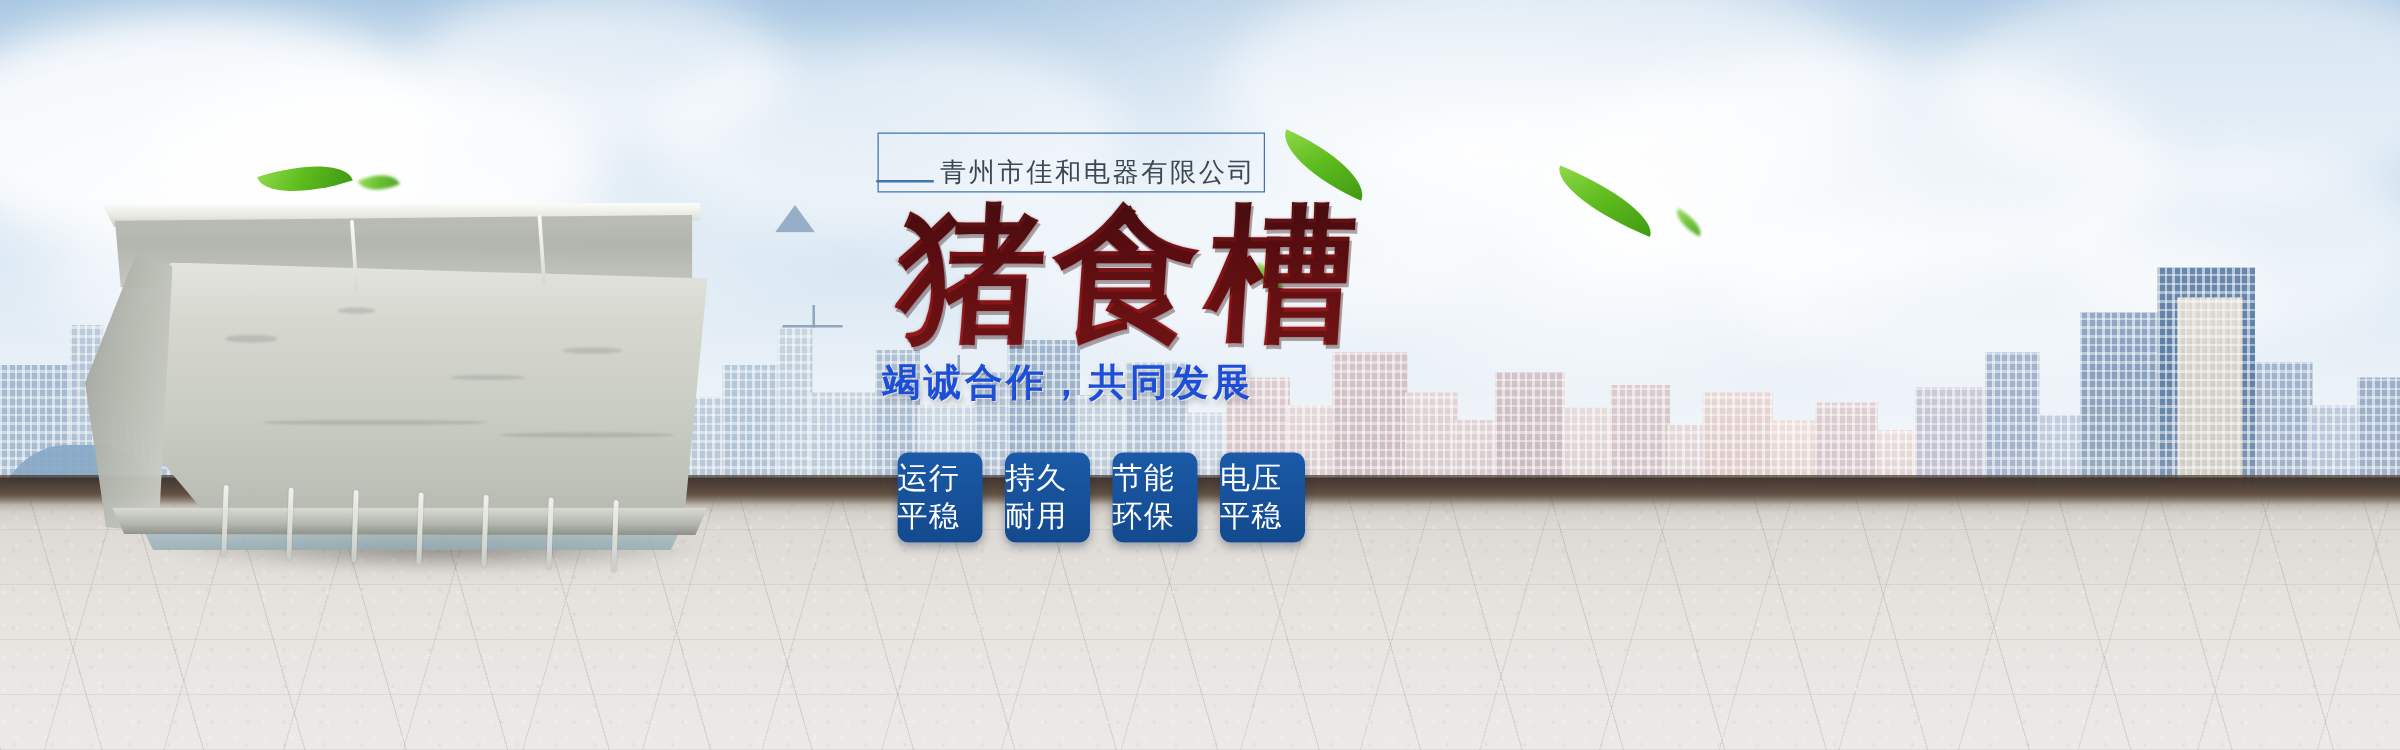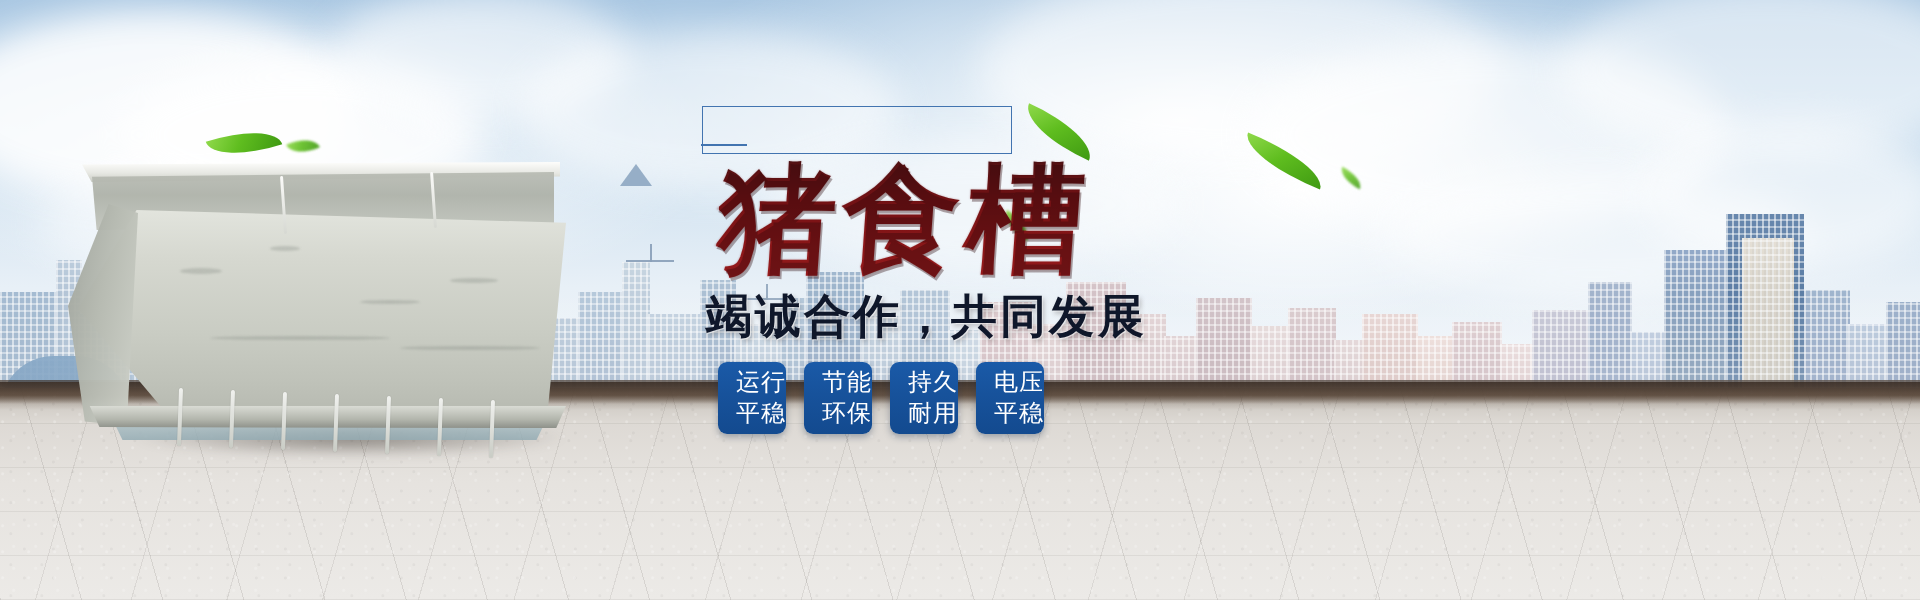--- a/index.html
+++ b/index.html
@@ -168,33 +168,33 @@
       2px 3px 0 rgba(40,6,8,.35),
       0 0 2px rgba(120,20,22,.4);
     background:linear-gradient(180deg,#3a1012 0%, #6d1114 32%, #93181a 68%, #a82122 100%);
     -webkit-background-clip:text;background-clip:text;
     -webkit-text-fill-color:transparent;
     transform:skewX(-4deg);
   }
   .subtitle{
     position:absolute;left:16px;top:190px;
     font-family:"DejaVu Sans","Liberation Sans",sans-serif;
-    font-size:46px;font-weight:700;letter-spacing:3px;
-    color:#0f172a;
+    font-size:30px;font-weight:700;letter-spacing:3px;
+    color:#1d4ed8;
     white-space:nowrap;
     text-shadow:1px 1px 0 rgba(255,255,255,.55), 2px 3px 5px rgba(60,50,45,.30);
   }
 
   
   .badges{position:absolute;left:718px;top:362px;display:flex;gap:18px;}
   .badge{
     width:68px;height:72px;
     background:linear-gradient(180deg,#1a5aa8 0%, #17529b 45%, #134a8f 100%);
     border-radius:9px;
-    display:flex;flex-direction:column;align-items:flex-end;justify-content:center;
+    display:flex;flex-direction:column;align-items:flex-start;justify-content:center;
     box-shadow:0 3px 7px rgba(25,45,75,.35);
   }
   .badge span{
     color:#ffffff;
     font-family:"DejaVu Sans","Liberation Sans",sans-serif;
     font-size:24px;font-weight:400;line-height:1.28;letter-spacing:1px;
   }
 
   
   .haze{
@@ -421,38 +421,39 @@
   <div class="leaf" style="left:208px;top:130px;width:72px;height:26px;border-radius:0 100% 0 100%;transform:rotate(-18deg);"></div>
   <div class="leaf soft" style="left:288px;top:138px;width:30px;height:16px;border-radius:0 100% 0 100%;transform:rotate(-24deg);opacity:.9;"></div>
   <div class="leaf" style="left:1020px;top:118px;width:78px;height:28px;border-radius:0 100% 0 100%;transform:rotate(24deg);"></div>
   <div class="leaf soft" style="left:1000px;top:218px;width:34px;height:15px;border-radius:0 100% 0 100%;transform:rotate(34deg);opacity:.9;"></div>
   <div class="leaf" style="left:1240px;top:148px;width:88px;height:26px;border-radius:0 100% 0 100%;transform:rotate(22deg);"></div>
   <div class="leaf soft" style="left:1338px;top:172px;width:26px;height:12px;border-radius:0 100% 0 100%;transform:rotate(28deg);opacity:.85;"></div>
 
   <div class="textblock">
     <div class="bracket"></div>
     <div class="company-rule"></div>
+    <div class="company">青州市佳和电器有限公司</div>
 
     <div class="headline">猪食槽</div>
 
     <div class="subtitle">竭诚合作，共同发展</div>
   </div>
 
   <div class="badges">
     <div class="badge">
       <span>运行</span>
       <span>平稳</span>
     </div>
     <div class="badge">
+      <span>持久</span>
+      <span>耐用</span>
+    </div>
+    <div class="badge">
       <span>节能</span>
       <span>环保</span>
-    </div>
-    <div class="badge">
-      <span>持久</span>
-      <span>耐用</span>
     </div>
     <div class="badge">
       <span>电压</span>
       <span>平稳</span>
     </div>
   </div>
 
 </div>
 
 </body></html>

